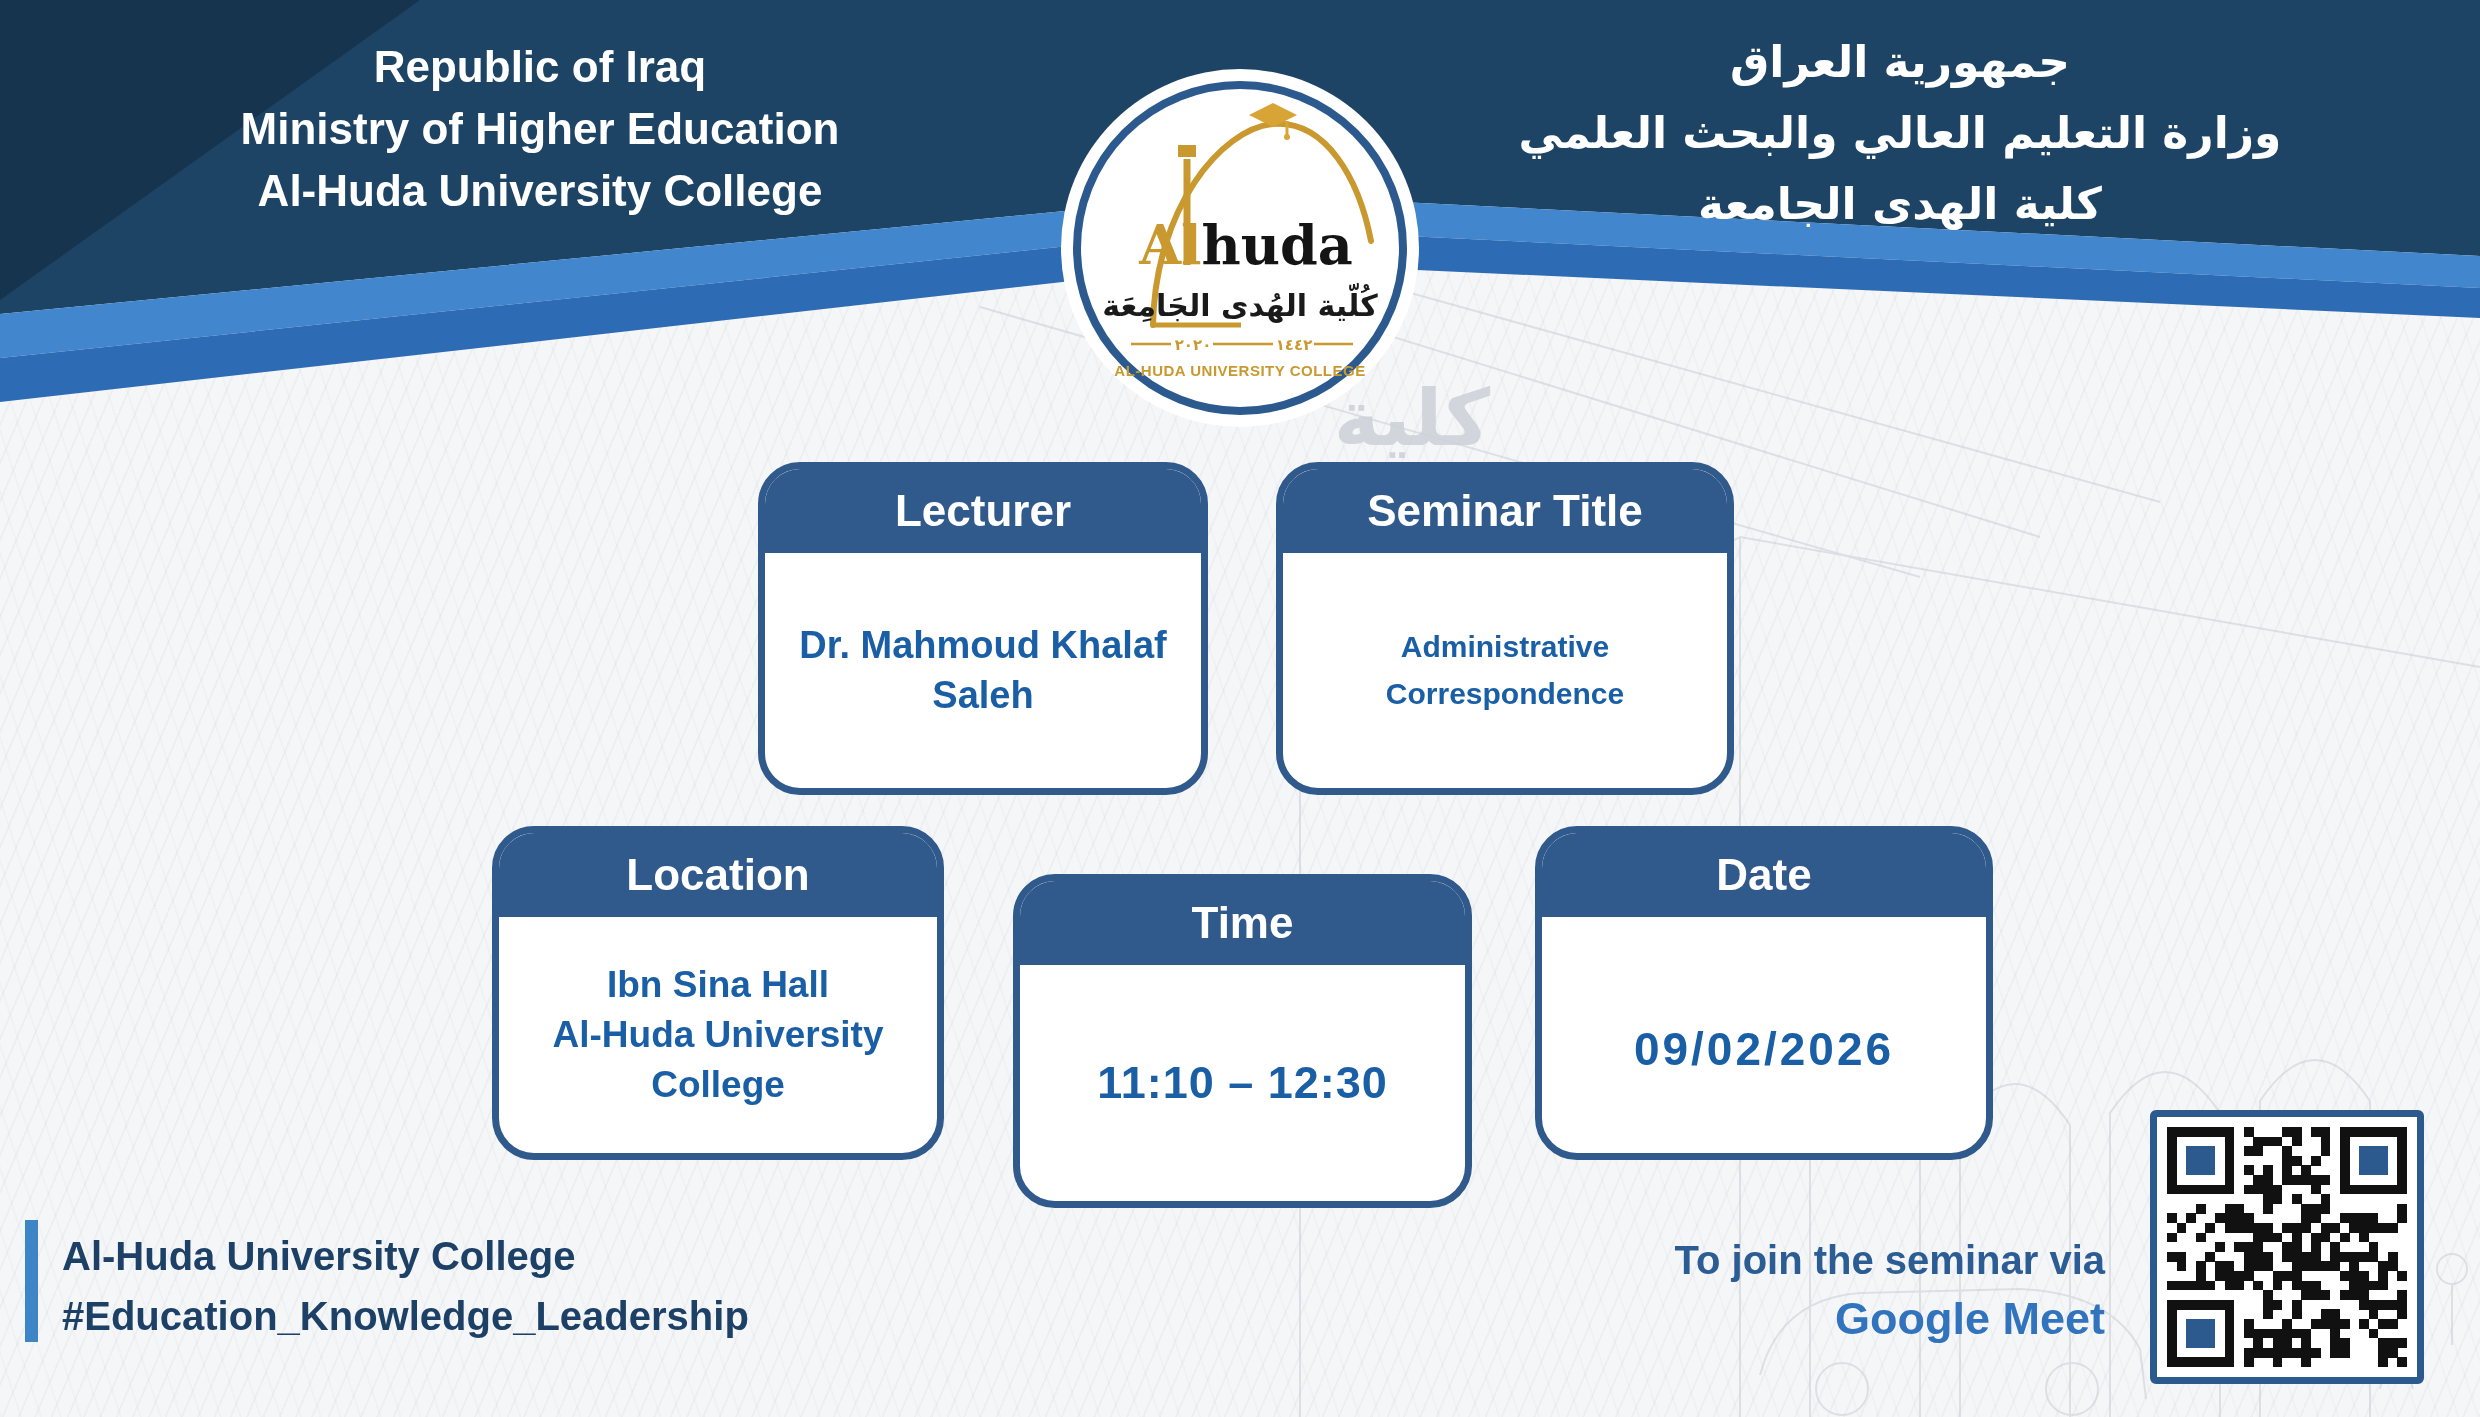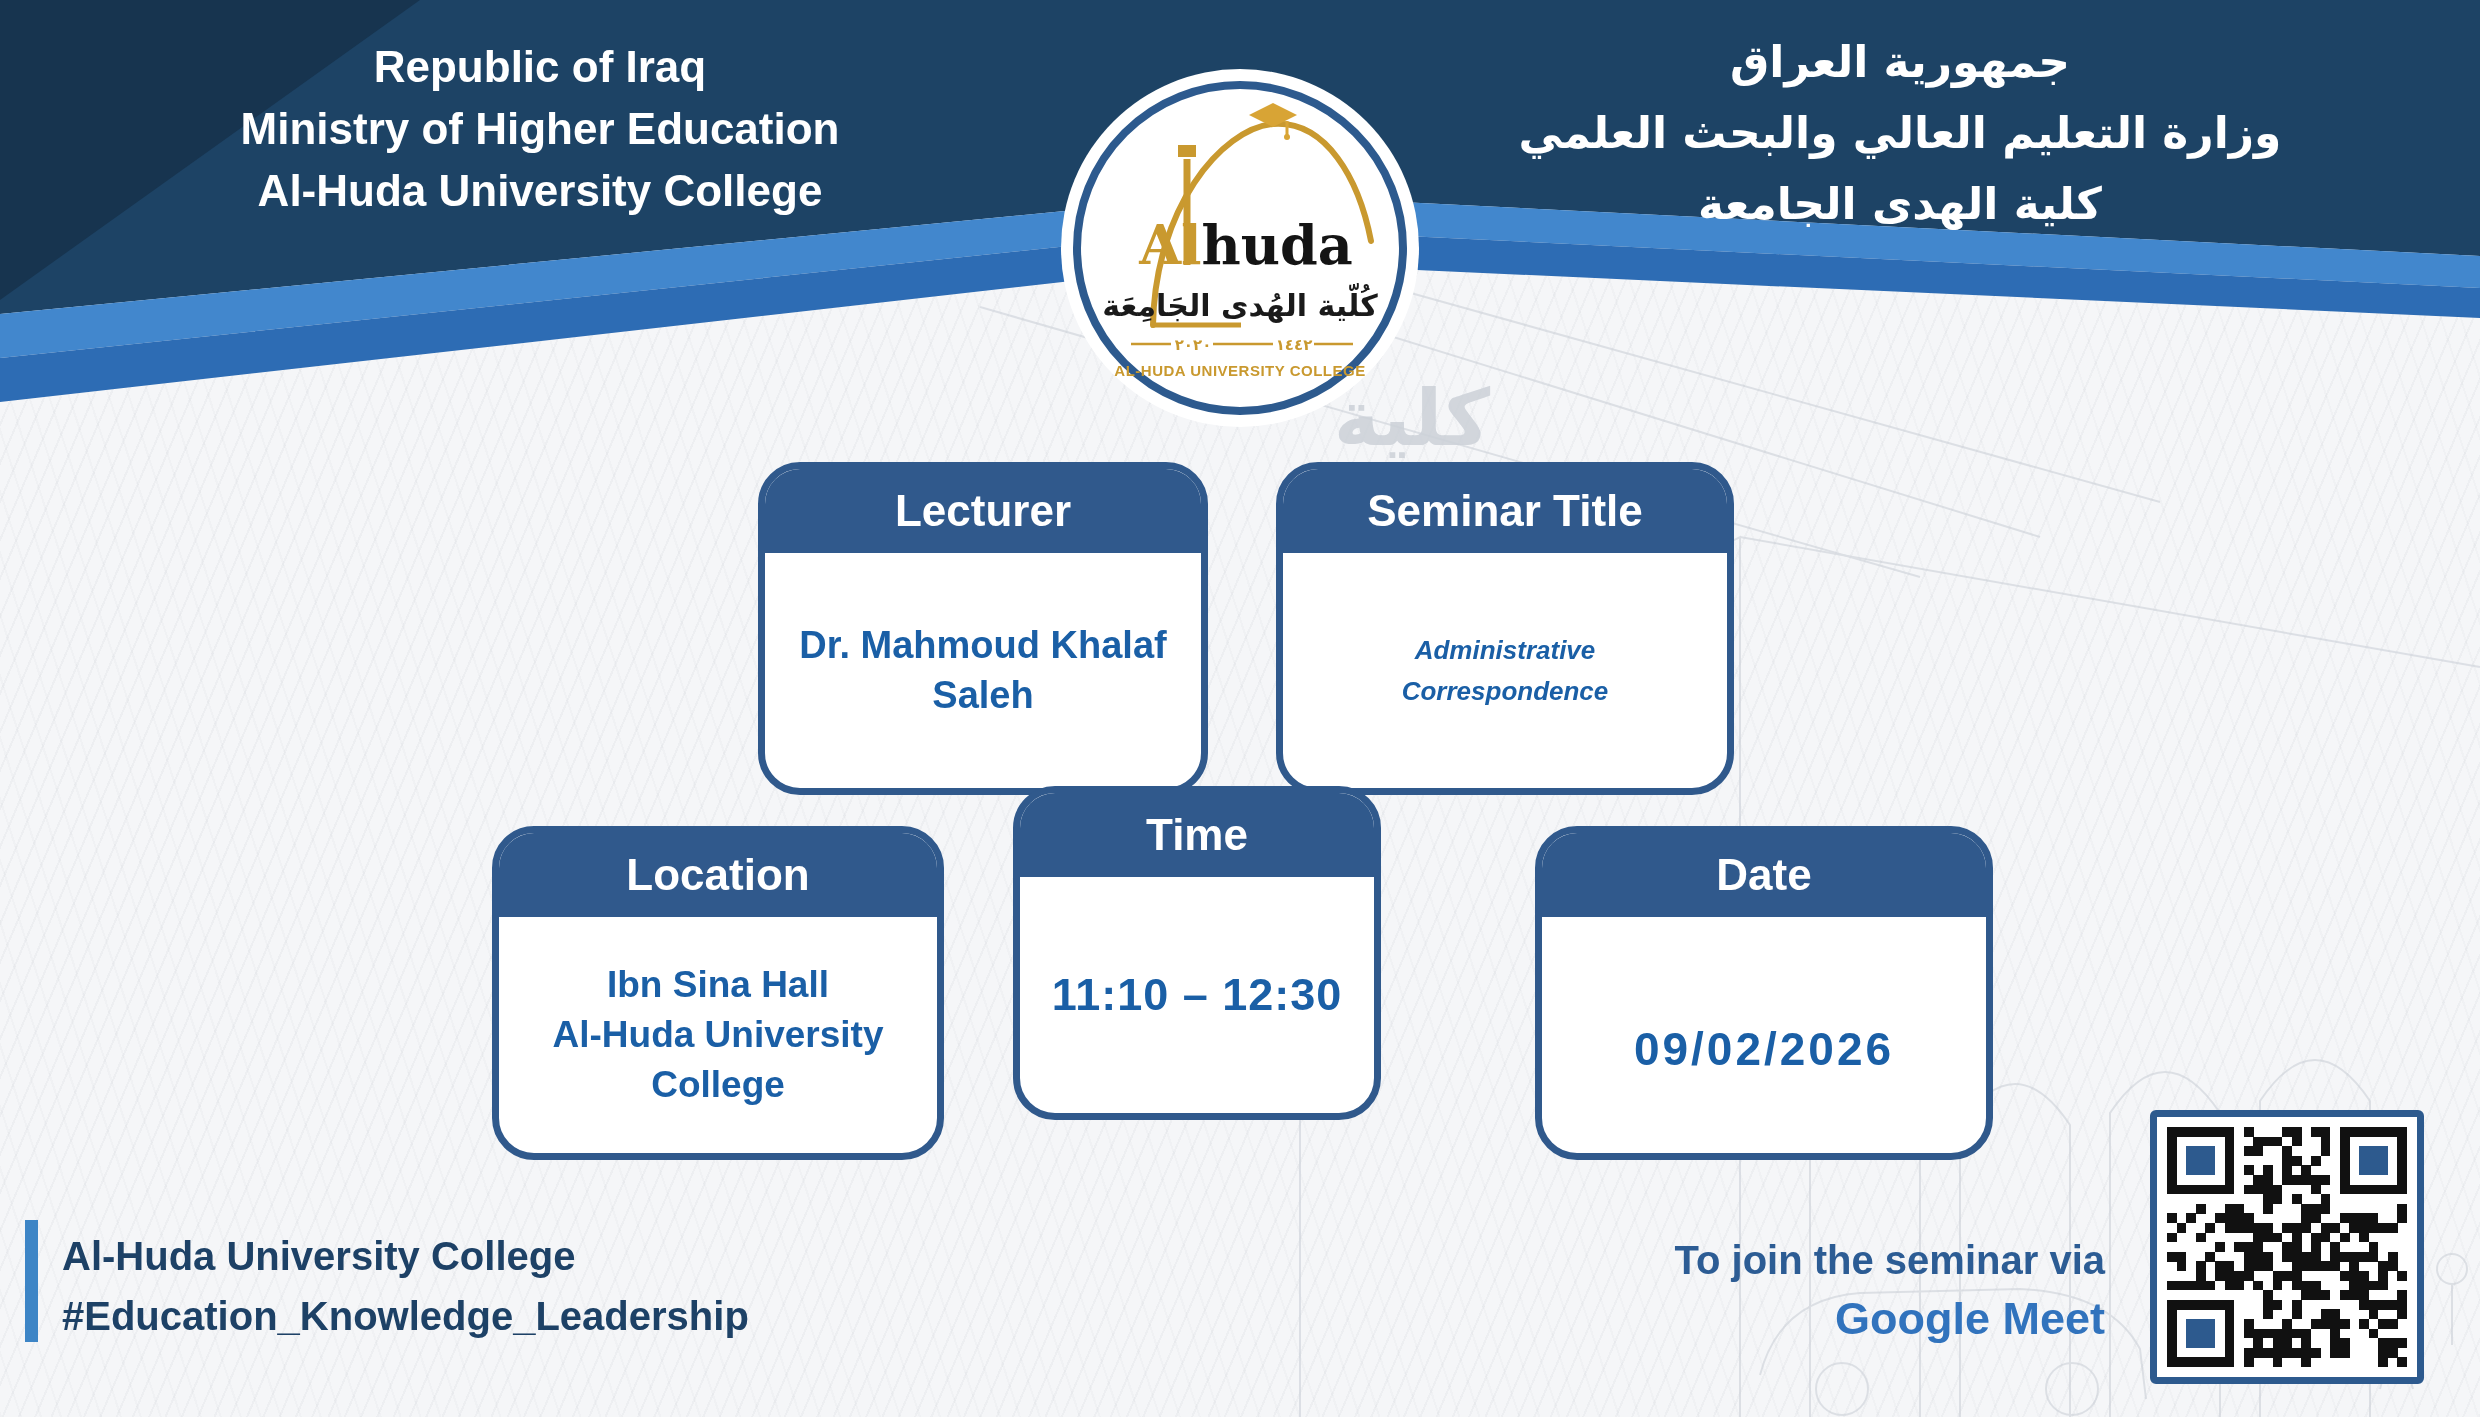--- a/index.html
+++ b/index.html
@@ -48,28 +48,28 @@
   .card-head{
     flex:none;height:84px;background:#30598c;color:#ffffff;
     display:flex;align-items:center;justify-content:center;
     font-weight:700;font-size:44px;
   }
   .card-body{
     flex:1;display:flex;align-items:center;justify-content:center;
     text-align:center;color:#1a5fa6;font-weight:700;white-space:pre-line;
   }
   .v-lecturer{font-size:38px;line-height:1.3;}
-  .v-seminar{font-size:26px;line-height:1.55;font-style:italic;}
+  .v-seminar{font-size:30px;line-height:1.55;}
   .v-location{font-size:37px;line-height:1.35;}
   .v-time{font-size:45px;letter-spacing:1px;}
   .v-date{font-size:46px;letter-spacing:3px;margin-top:28px;}
   .card-lecturer{left:758px;top:462px;width:450px;height:333px;}
   .card-seminar{left:1276px;top:462px;width:458px;height:333px;}
   .card-location{left:492px;top:826px;width:452px;height:334px;}
-  .card-time{left:1013px;top:786px;width:368px;height:334px;}
+  .card-time{left:1013px;top:874px;width:459px;height:334px;}
   .card-date{left:1535px;top:826px;width:458px;height:334px;}
   
   .accent-bar{position:absolute;left:25px;top:1220px;width:13px;height:122px;background:#3d85c6;z-index:5;}
   .footer-left{
     position:absolute;left:62px;top:1226px;z-index:5;
     color:#1d4166;font-weight:700;font-size:40px;line-height:60px;
   }
   .join-text{
     position:absolute;right:375px;top:1232px;width:700px;z-index:5;
     text-align:right;font-weight:700;

